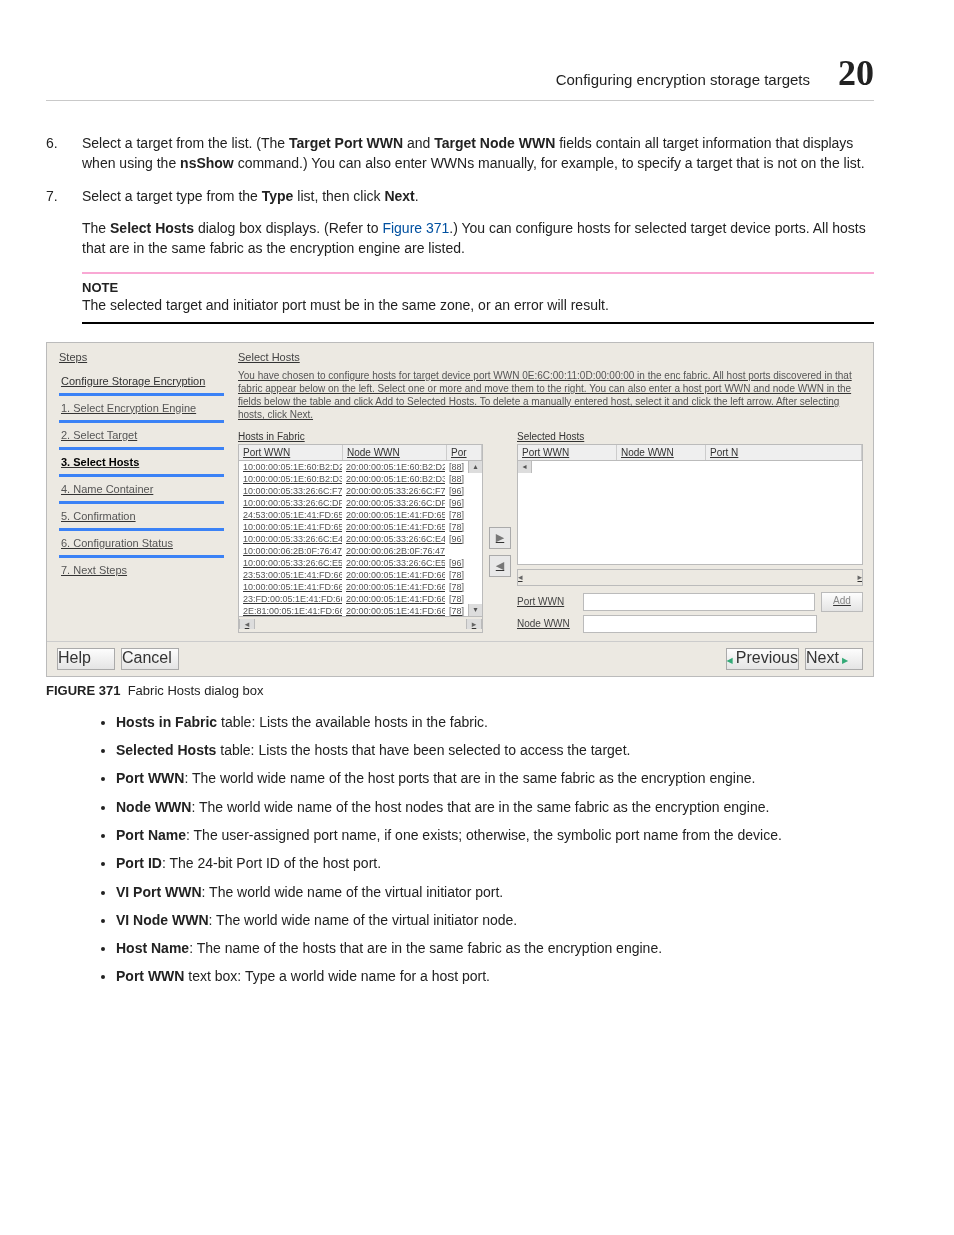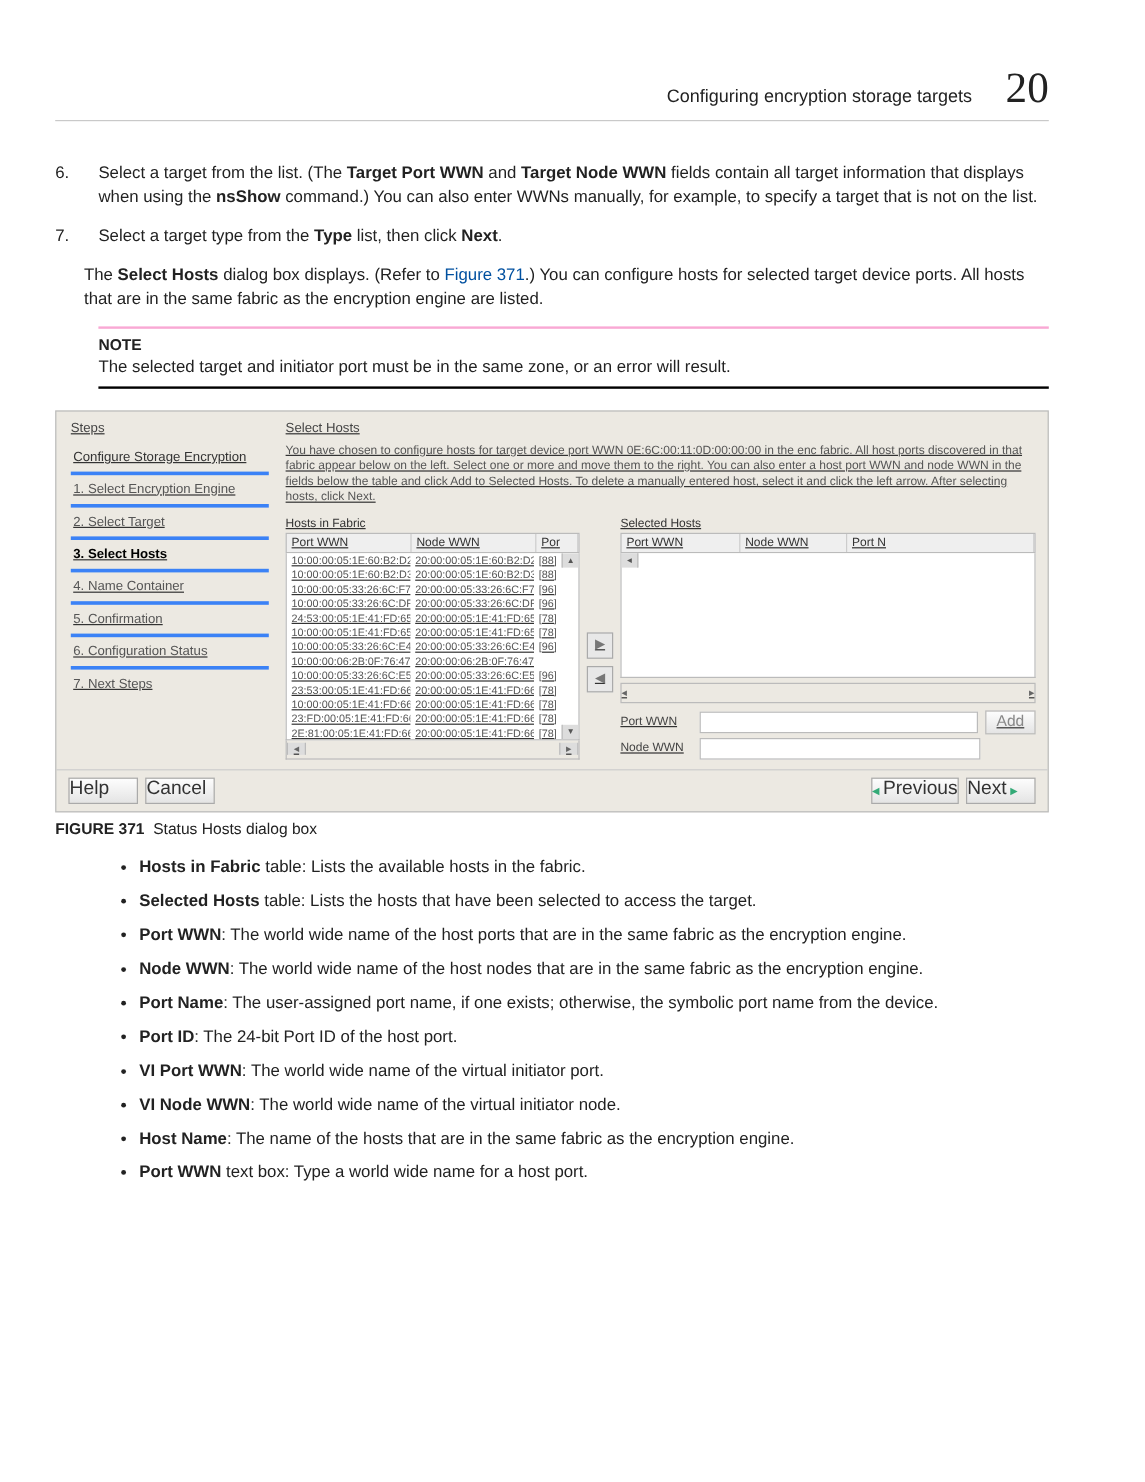--- a/index.html
+++ b/index.html
@@ -19,37 +19,37 @@
     align-items: baseline;
     gap: 28px;
     border-bottom: 1px solid #c9c9c9;
     padding-bottom: 6px;
     margin-bottom: 32px;
   }
   .header-title { font-size: 15px; }
   .header-num {
     font-family: Georgia, 'Times New Roman', serif;
     font-size: 36px;
-    font-weight: 400;
+    font-weight: 700;
   }
   ol.steps {
     margin: 0 0 0 0;
     padding-left: 0;
     list-style: none;
   }
   ol.steps > li {
     display: flex;
     gap: 18px;
     font-size: 14px;
     line-height: 1.45;
     margin-bottom: 12px;
   }
   ol.steps > li > .num { min-width: 18px; }
   .para { font-size: 14px; line-height: 1.45; margin: 8px 0 8px 0; }
-  .indent-para { margin-left: 24px; }
+  .indent-para { margin-left: 36px; }
   .note-block {
     margin-left: 36px;
     border-top: 2px solid #f9a8d4;
     border-bottom: 2px solid #000;
     padding: 6px 0;
     margin-top: 14px;
     margin-bottom: 18px;
   }
   .note-label { font-weight: bold; font-size: 13px; }
   .note-text { font-size: 14px; line-height: 1.45; }
@@ -203,21 +203,21 @@
   }
   .right-fields .flabel { width: 60px; color:#444; }
   .right-fields .finput {
     flex:1; height:16px;
     border:1px solid #bbb; background:#fff;
   }
   .right-fields .addbtn {
     width: 40px; height: 18px;
     border: 1px solid #bbb;
     background: linear-gradient(#fdfdfd,#e4e4e4);
-    font-size:13px; color:#888;
+    font-size:10px; color:#888;
     text-align:center; line-height:16px;
   }
 
   .dialog-footer {
     border-top: 1px solid #ccc;
     display:flex;
     justify-content: space-between;
     padding: 6px 10px;
   }
   .dlg-btn {
@@ -430,21 +430,21 @@
         <div class="dlg-btn">Cancel</div>
       </div>
       <div class="footer-right">
         <div class="dlg-btn"><span class="tri-l"></span><span>Previous</span></div>
         <div class="dlg-btn"><span class="tri-r">Next</span></div>
       </div>
     </div>
   </div>
 
   <div class="figure-caption">
-    <span class="fig-label">FIGURE 371</span>&nbsp;&nbsp;<span>Status Hosts dialog box</span>
+    <span class="fig-label">FIGURE 371</span>&nbsp;&nbsp;<span>Fabric Hosts dialog box</span>
   </div>
 
 
   <ul class="bullets" id="bullets">
       <li><b>Hosts in Fabric</b> table: Lists the available hosts in the fabric.</li>
       <li><b>Selected Hosts</b> table: Lists the hosts that have been selected to access the target.</li>
       <li><b>Port WWN</b>: The world wide name of the host ports that are in the same fabric as the encryption engine.</li>
       <li><b>Node WWN</b>: The world wide name of the host nodes that are in the same fabric as the encryption engine.</li>
       <li><b>Port Name</b>: The user-assigned port name, if one exists; otherwise, the symbolic port name from the device.</li>
       <li><b>Port ID</b>: The 24-bit Port ID of the host port.</li>

